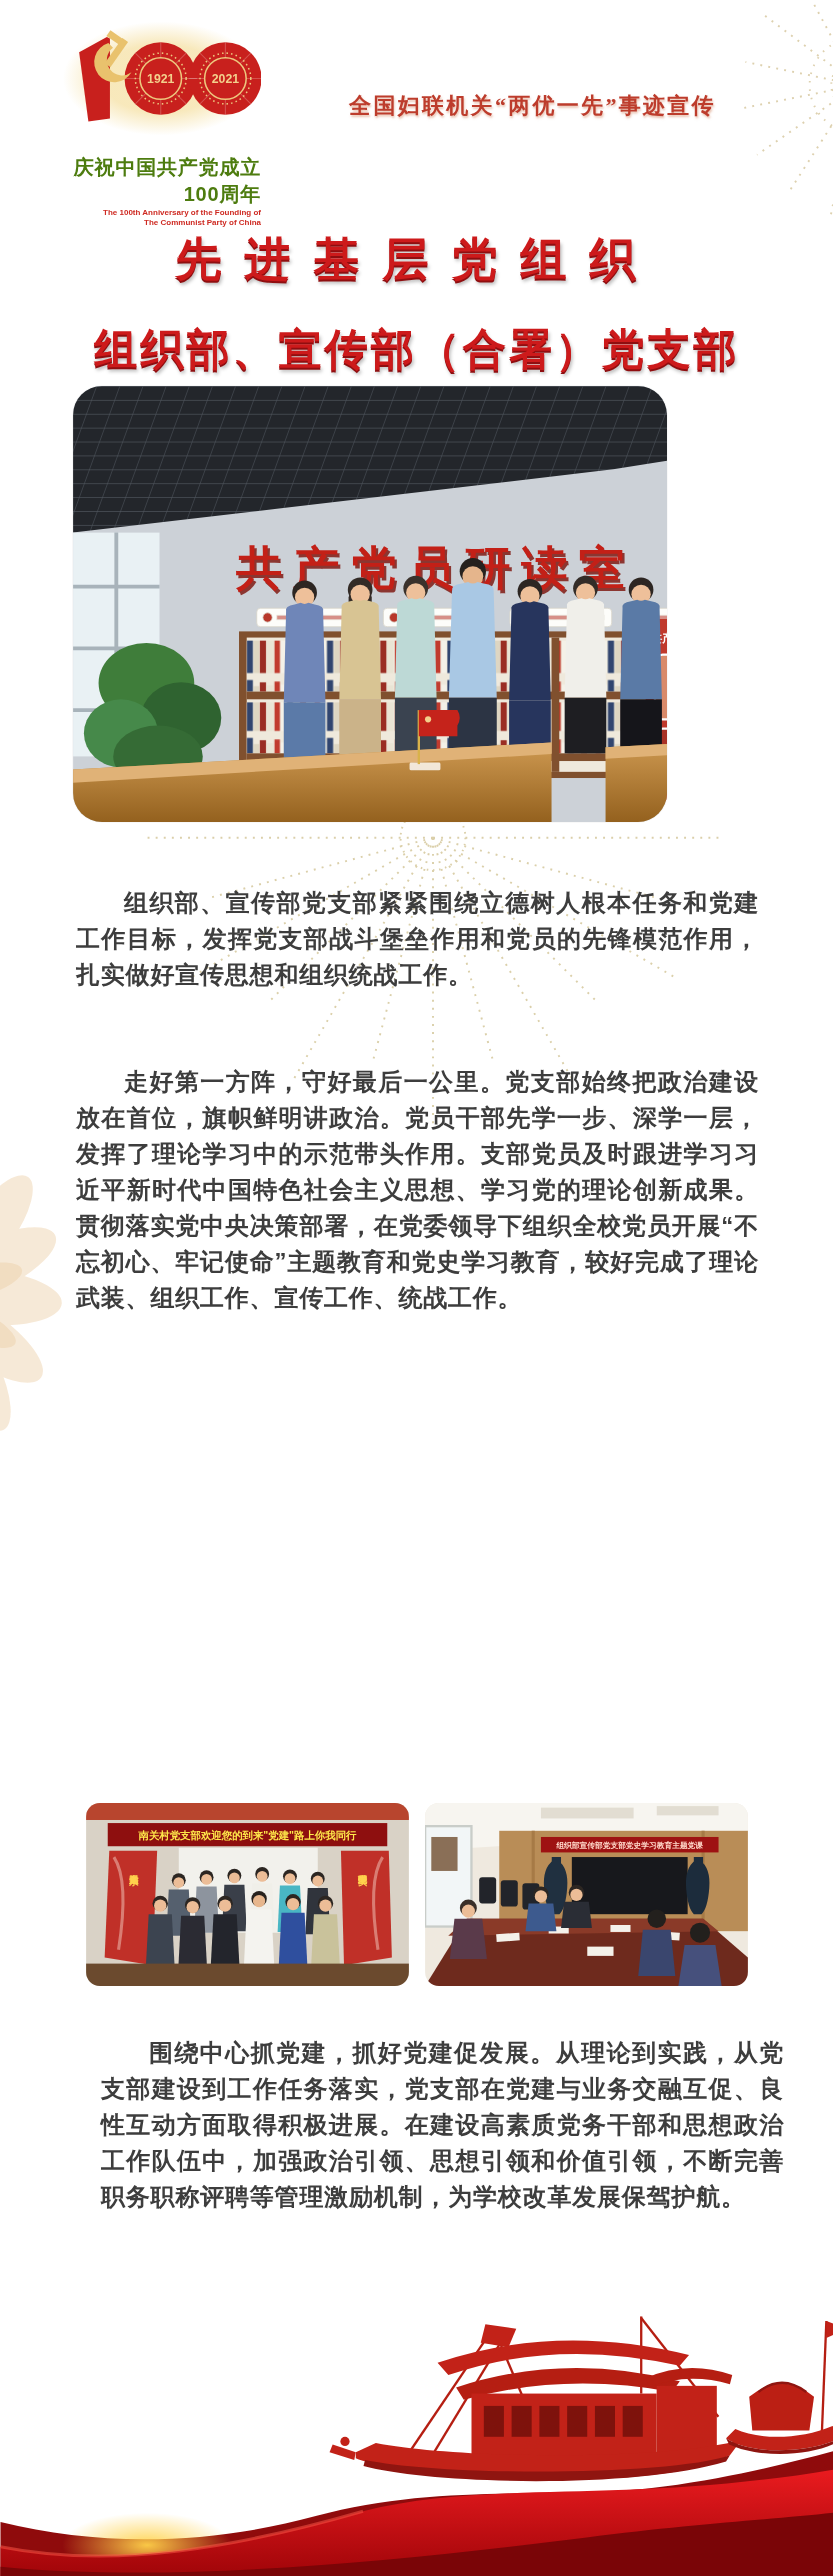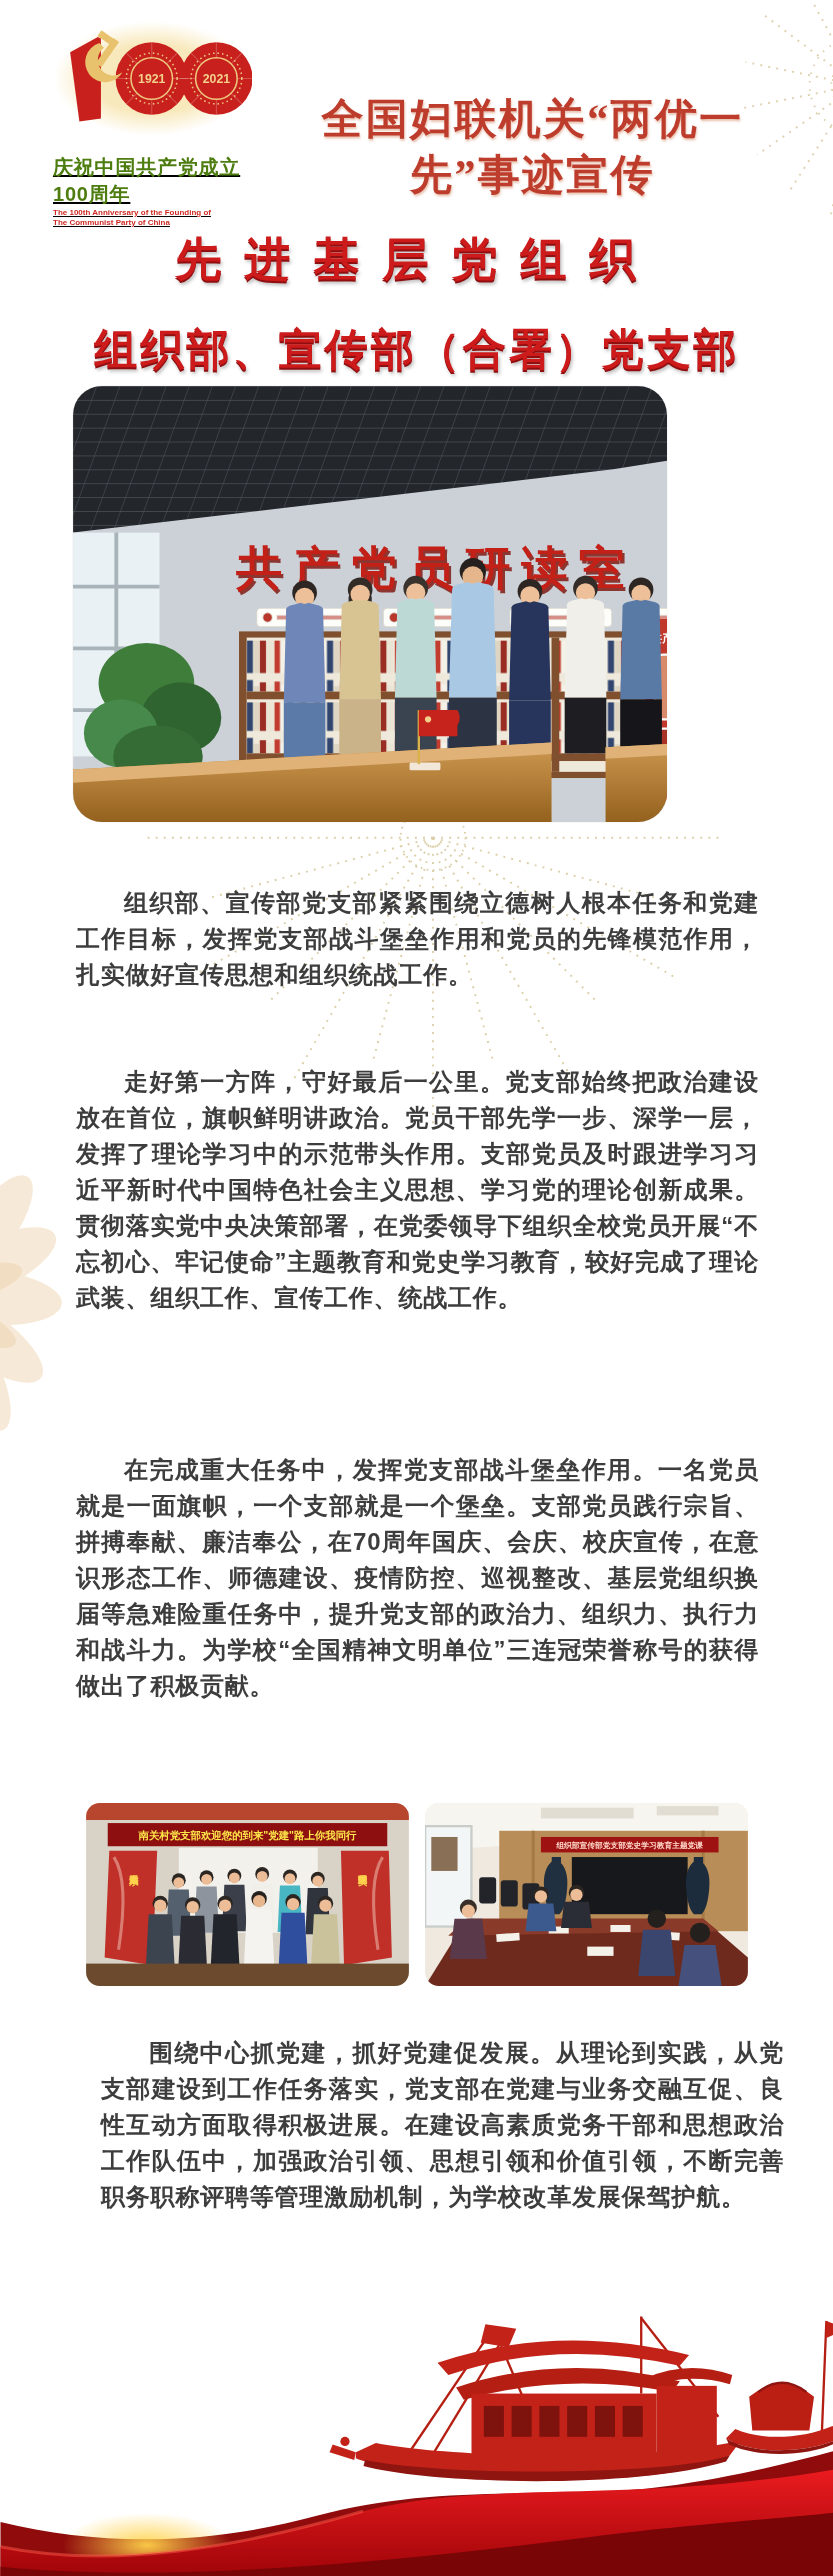--- a/index.html
+++ b/index.html
@@ -1,23 +1,23 @@
 <!DOCTYPE html>
 <html style="font-size:12.4px"><head>
 <meta charset="utf-8">
 <style>
   html,body{margin:0;padding:0;background:#ffffff;}
   .page{position:relative;width:834px;height:2576px;background:#ffffff;overflow:hidden;
         font-family:"Liberation Sans",sans-serif;}
   
-  .logo{position:absolute;left:53px;top:20px;width:208px;text-align:left;z-index:3;text-decoration:underline;}
+  .logo{position:absolute;left:53px;top:20px;width:208px;text-align:right;z-index:3;}
   .logo-cn{color:#4d7c0f;font-size:20px;font-weight:800;letter-spacing:0.8px;margin-top:14px;}
   .logo-en{color:#ce2a22;font-size:8px;font-weight:700;line-height:10px;}
   .header-banner{position:absolute;left:270px;top:91px;width:525px;text-align:center;
-      font-family:"Liberation Serif",serif;font-weight:800;font-size:42px;color:#bd3c2c;
+      font-family:"Liberation Serif",serif;font-weight:800;font-size:22px;color:#bd3c2c;
       letter-spacing:2.3px;z-index:3;text-shadow:0.8px 1.5px 2.3px rgba(214,142,110,.55);}
   .starburst{position:absolute;left:672px;top:-23px;z-index:1;}
   
   .main-title{position:absolute;left:0;top:229px;width:100%;text-align:center;z-index:3;}
   .title-1{font-size:46px;font-weight:900;color:#cd1a1b;letter-spacing:23px;
       text-shadow:0 2.3px 0 #8f0e10,1.5px 3.9px 3.9px rgba(0,0,0,.28);}
   .title-2{margin-top:30px;font-size:43px;font-weight:900;color:#cd1a1b;letter-spacing:3.1px;
       text-shadow:0 2.3px 0 #8f0e10,1.5px 3.9px 3.9px rgba(0,0,0,.28);}
   
   .photo-main{position:absolute;left:73px;top:386px;width:594px;height:436px;border-radius:29px;
@@ -284,21 +284,20 @@
       <ellipse cx="25" cy="350" rx="80" ry="30" transform="rotate(65 25 350)"></ellipse>
     </g>
     <g fill="#f0d8b8" opacity=".7">
       <ellipse cx="25" cy="230" rx="60" ry="20" transform="rotate(-15 25 230)"></ellipse>
       <ellipse cx="20" cy="285" rx="60" ry="20" transform="rotate(25 20 285)"></ellipse>
     </g>
   </svg>
 
   <p class="para p1">组织部、宣传部党支部紧紧围绕立德树人根本任务和党建工作目标，发挥党支部战斗堡垒作用和党员的先锋模范作用，扎实做好宣传思想和组织统战工作。</p>
   <p class="para p2">走好第一方阵，守好最后一公里。党支部始终把政治建设放在首位，旗帜鲜明讲政治。党员干部先学一步、深学一层，发挥了理论学习中的示范带头作用。支部党员及时跟进学习习近平新时代中国特色社会主义思想、学习党的理论创新成果。贯彻落实党中央决策部署，在党委领导下组织全校党员开展“不忘初心、牢记使命”主题教育和党史学习教育，较好完成了理论武装、组织工作、宣传工作、统战工作。</p>
-  <p class="para p3">在完成重大任务中，发挥党支部战斗堡垒作用。一名党员就是一面旗帜，一个支部就是一个堡垒。支部党员践行宗旨、拼搏奉献、廉洁奉公，在70周年国庆、会庆、校庆宣传，在意识形态工作、师德建设、疫情防控、巡视整改、基层党组织换届等急难险重任务中，提升党支部的政治力、组织力、执行力和战斗力。为学校“全国精神文明单位”三连冠荣誉称号的获得做出了积极贡献。</p>
   <p class="para p4">围绕中心抓党建，抓好党建促发展。从理论到实践，从党支部建设到工作任务落实，党支部在党建与业务交融互促、良性互动方面取得积极进展。在建设高素质党务干部和思想政治工作队伍中，加强政治引领、思想引领和价值引领，不断完善职务职称评聘等管理激励机制，为学校改革发展保驾护航。</p>
 
   <div class="photo-small photo-left">
     <svg width="323" height="183" viewBox="0 0 418 237">
       <rect width="418" height="237" fill="#d9d2c6"></rect>
       <rect x="0" y="0" width="418" height="22" fill="#b8452e"></rect>
       <rect x="120" y="58" width="180" height="110" fill="#f2f1ec"></rect>
 
       <rect x="28" y="26" width="362" height="30" fill="#8e0f0f"></rect>
       <text x="209" y="47" text-anchor="middle" font-size="13.5" font-weight="bold" fill="#ffe84a">南关村党支部欢迎您的到来"党建"路上你我同行</text>

